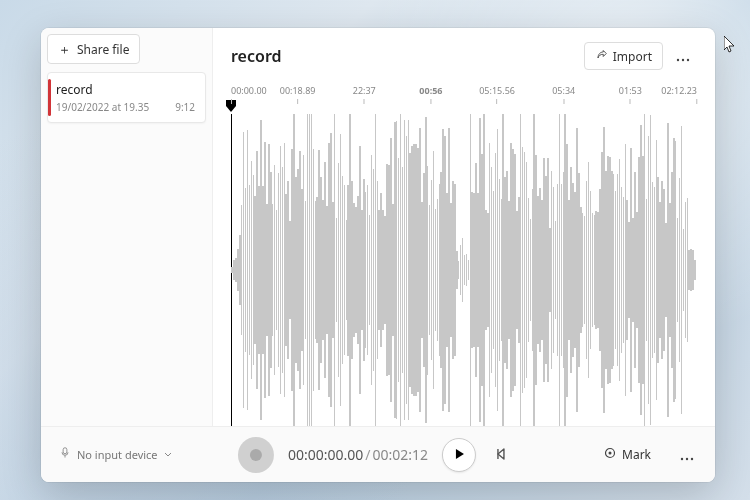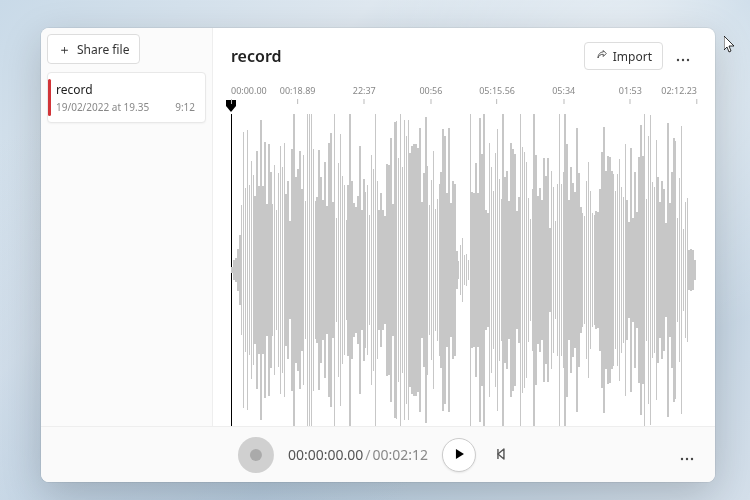--- a/index.html
+++ b/index.html
@@ -211,21 +211,21 @@
             <div class="mark"></div>
           </div>
           <div class="tick" style="left: 14.3%;">
             <div>00:18.89</div>
             <div class="mark"></div>
           </div>
           <div class="tick" style="left: 28.6%;">
             <div>22:37</div>
             <div class="mark"></div>
           </div>
-          <div class="tick" style="left: 42.9%;">
+          <div class="tick" style="left: 42.9%; font-weight: bold;">
             <div>00:56</div>
             <div class="mark"></div>
           </div>
           <div class="tick" style="left: 57.1%;">
             <div>05:15.56</div>
             <div class="mark"></div>
           </div>
           <div class="tick" style="left: 71.4%;">
             <div>05:34</div>
             <div class="mark"></div>
@@ -482,20 +482,35 @@
             <div class="bar" style="height: 13.025%;"></div>
             <div class="bar" style="height: 13.2002%;"></div>
             <div class="bar" style="height: 12.6127%;"></div>
             <div class="bar" style="height: 6.56187%;"></div>
           </div>
       </div>
     </div>
   </div>
 
   <div class="footer" style="position:relative;">
+    <div class="device-sel">
+      <span>
+        <svg width="12" height="12" viewBox="0 0 16 16">
+            <rect x="5.5" y="1" width="5" height="8" rx="2.5" fill="none" stroke="#888" stroke-width="1.2"></rect>
+            <path d="M4 7a4 4 0 0 0 8 0" stroke="#888" fill="none" stroke-width="1.2"></path>
+            <line x1="8" y1="11" x2="8" y2="14" stroke="#888" stroke-width="1.2"></line>
+          </svg>
+      </span>
+      <span>No input device</span>
+      <span>
+        <svg width="8" height="8" viewBox="0 0 8 8">
+            <path d="M1 2l3 3 3-3" fill="none" stroke="#888" stroke-width="1"></path>
+          </svg>
+      </span>
+    </div>
 
     <div class="footer-center">
       <div class="rec-btn">
         <div class="inner"></div>
       </div>
       <div class="time-disp">
         <span>00:00:00.00</span><span class="sep">/</span><span class="total">00:02:12</span>
       </div>
       <div class="play-btn">
         <span>
@@ -508,20 +523,29 @@
         <span>
           <svg width="14" height="14" viewBox="0 0 14 14">
               <path d="M7 2L1 7l6 5z" fill="none" stroke="#555" stroke-width="1.4" stroke-linejoin="round"></path>
               <line x1="1" y1="2" x2="1" y2="12" stroke="#555" stroke-width="1.4"></line>
             </svg>
         </span>
       </div>
     </div>
 
     <div class="footer-right">
+      <div class="mark-btn">
+        <span>
+          <svg width="12" height="12" viewBox="0 0 12 12">
+              <circle cx="6" cy="6" r="4.5" fill="none" stroke="#444" stroke-width="1.2"></circle>
+              <circle cx="6" cy="6" r="1.5" fill="#444"></circle>
+            </svg>
+        </span>
+        <span>Mark</span>
+      </div>
       <div class="more-btn">
         <span>
           <svg width="14" height="4" viewBox="0 0 14 4">
               <circle cx="2" cy="2" r="1.2" fill="#444"></circle>
               <circle cx="7" cy="2" r="1.2" fill="#444"></circle>
               <circle cx="12" cy="2" r="1.2" fill="#444"></circle>
             </svg>
         </span>
       </div>
     </div>

